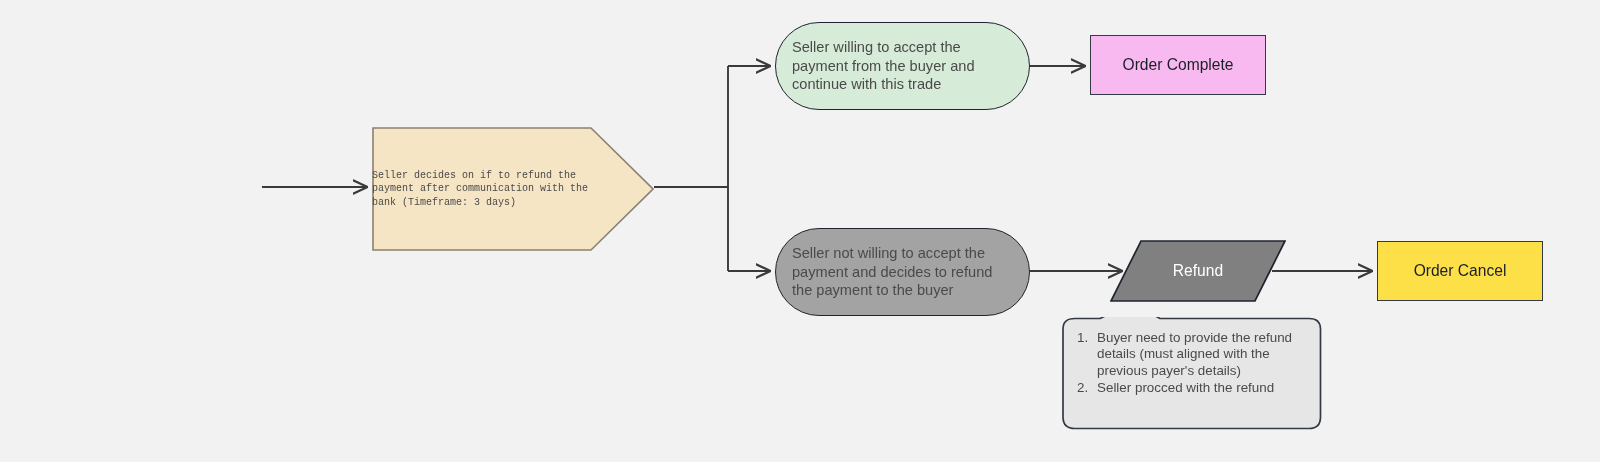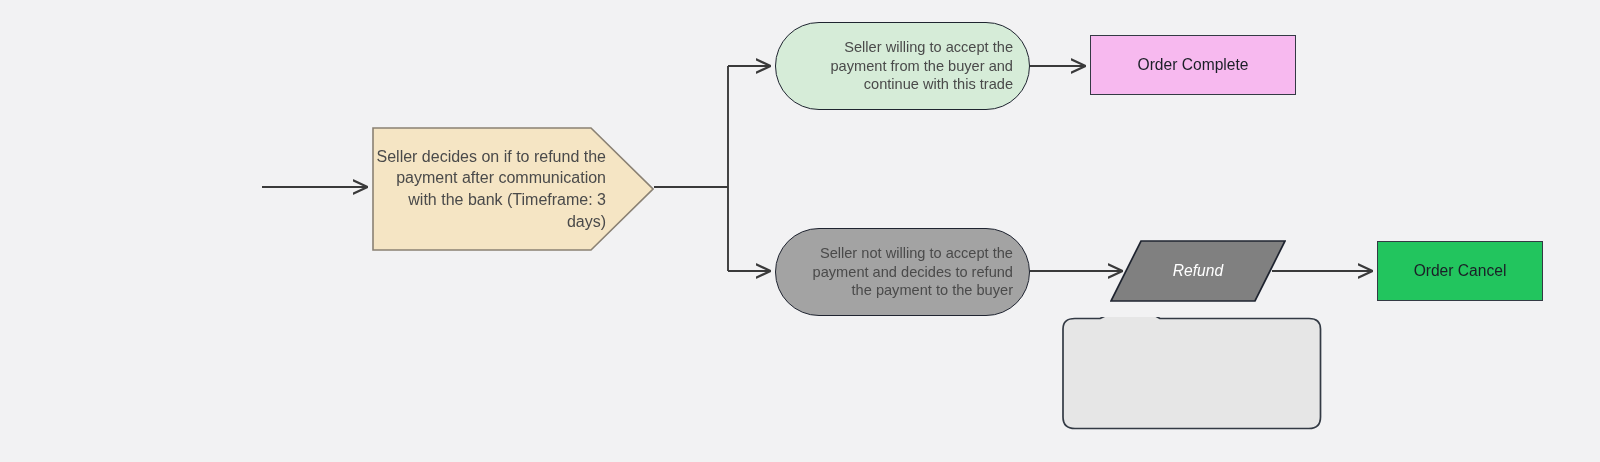--- a/index.html
+++ b/index.html
@@ -22,21 +22,21 @@
     width: 1600px;
     height: 462px;
     pointer-events: none;
   }
   .node {
     position: absolute;
     box-sizing: border-box;
     display: flex;
     align-items: center;
     justify-content: center;
-    text-align: right;
+    text-align: left;
   }
   .node-label {
     display: block;
     white-space: pre-line;
     line-height: 1.30;
   }
 
   
   #node-start {
     left: 6px; top: 137px; width: 256px; height: 100px;
@@ -44,21 +44,22 @@
     border: 1.6px solid #1f2430;
     color: #14181f;
     font-size: 19.5px;
   }
   #node-start .node-label { line-height: 1.42; }
 
   
   #node-decision {
     left: 372px; top: 127px; width: 282px; height: 124px;
     color: #4a4a4a;
-    font-size: 16px;
+    font-size: 10px;
+    font-family: Liberation Mono, monospace;
   }
   #node-decision .penta-bg {
     position: absolute;
     left: 0; top: 0; width: 100%; height: 100%;
   }
   #node-decision .node-label {
     position: relative;
     z-index: 2;
     margin-right: 48px;
     line-height: 1.36;
@@ -76,45 +77,45 @@
     background: #d6ecd8;
   }
   #node-refuse {
     left: 775px; top: 228px; width: 255px; height: 88px;
     background: #a3a3a3;
   }
   .stadium .node-label { padding: 0 16px; }
 
   
   #node-complete {
-    left: 1090px; top: 35px; width: 206px; height: 60px;
+    left: 1090px; top: 35px; width: 176px; height: 60px;
     background: #f7b9ef;
     border: 1.6px solid #343a44;
     color: #1b1f27;
     font-size: 15.6px;
   }
   #node-cancel {
     left: 1377px; top: 241px; width: 166px; height: 60px;
-    background: #22c55e;
+    background: #fde047;
     border: 1.6px solid #343a44;
     color: #1b1f27;
     font-size: 15.6px;
   }
 
   
   #node-refund {
     left: 1110px; top: 239px; width: 176px; height: 64px;
     color: #ffffff;
     font-size: 15.6px;
   }
   #node-refund .para-bg {
     position: absolute;
     left: 0; top: 0; width: 100%; height: 100%;
   }
-  #node-refund .node-label { position: relative; z-index: 2; font-style: italic; }
+  #node-refund .node-label { position: relative; z-index: 2; }
 
   
   #note-refund {
     position: absolute;
     left: 1050px; top: 317px; width: 272px; height: 113px;
   }
   #note-refund .note-bg {
     position: absolute; left: 0; top: 0; width: 100%; height: 100%;
   }
   #note-refund .note-body {
@@ -199,15 +200,21 @@
                L 50 1.5
                L 82 -14
                L 110 1.5
                L 259 1.5
                Q 270.5 1.5 270.5 12
                L 270.5 100
                Q 270.5 111.5 259 111.5
                L 25 111.5
                Q 13 111.5 13 100 Z" fill="#e6e6e6" stroke="#333a44" stroke-width="1.7" stroke-linejoin="round"></path>
     </svg>
+    <div class="note-body">
+      <ol>
+        <li>Buyer need to provide the refund details (must aligned with the previous payer's details)</li>
+        <li>Seller procced with the refund</li>
+      </ol>
+    </div>
   </div>
 
 </div>
 
 </body></html>

